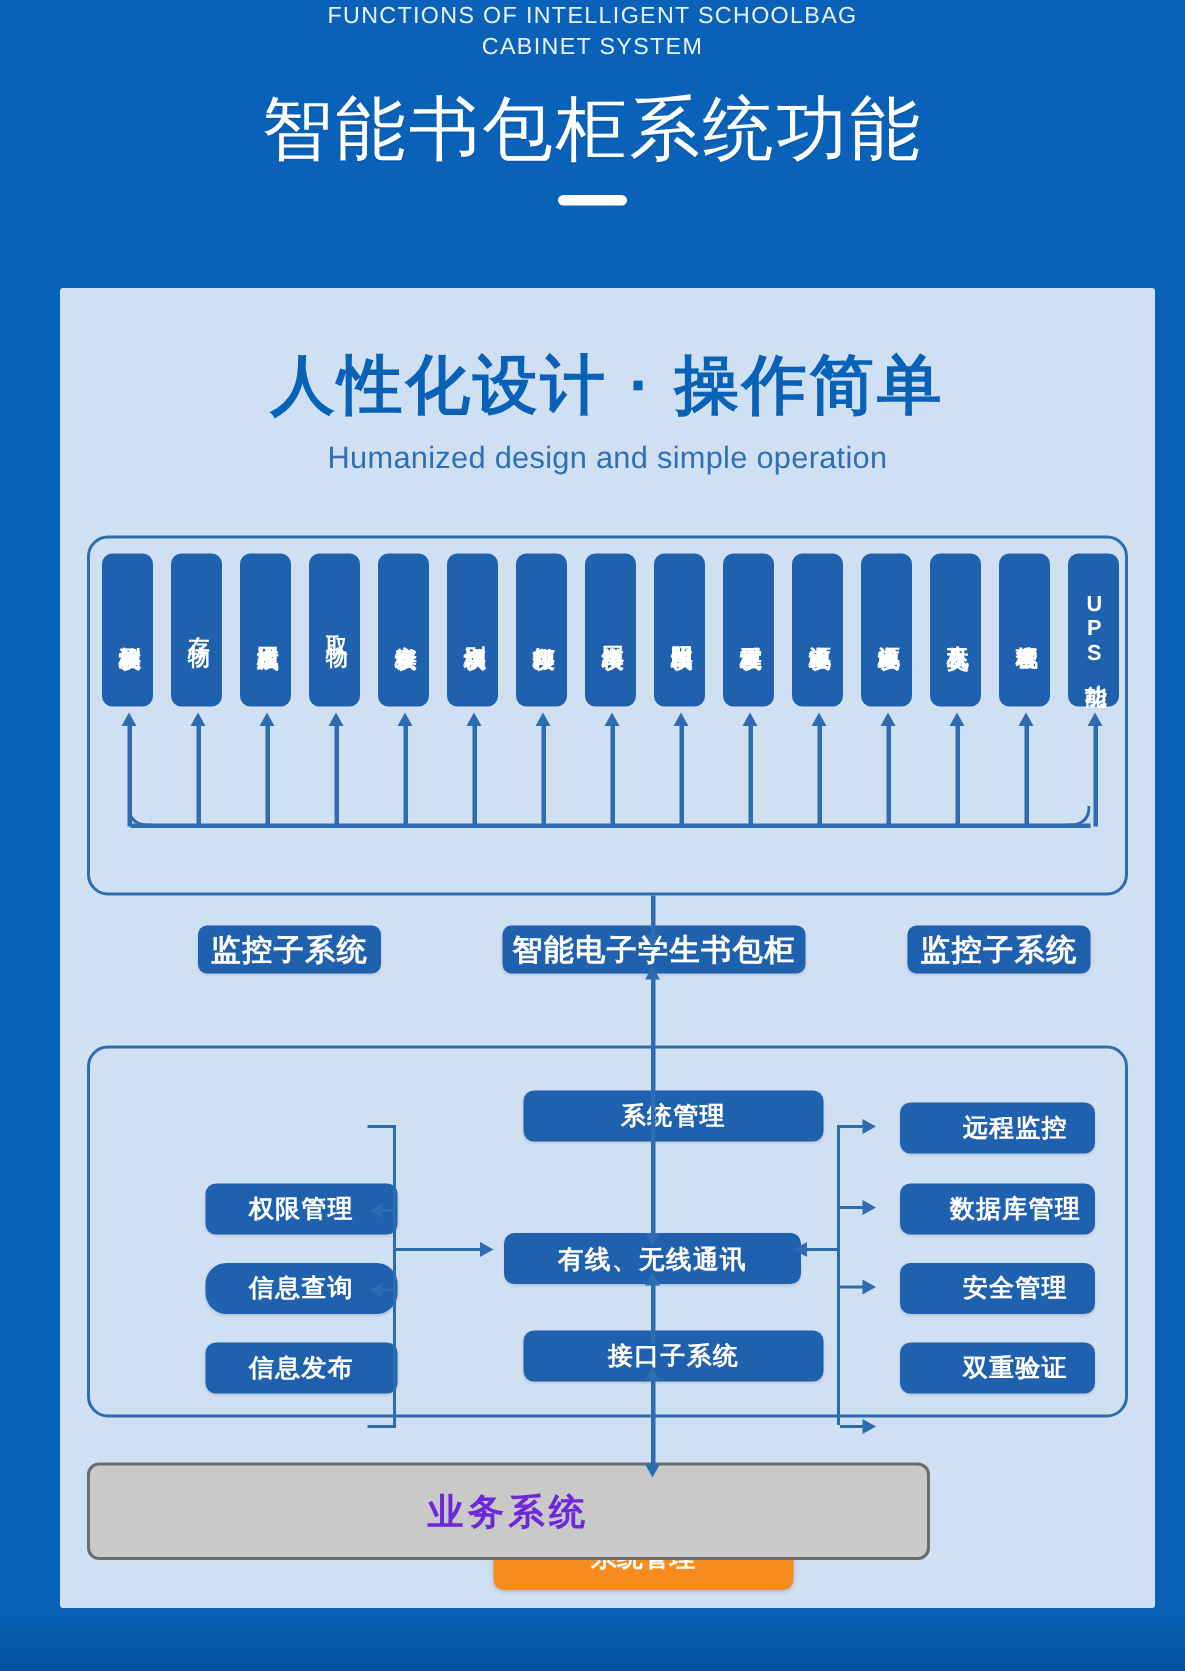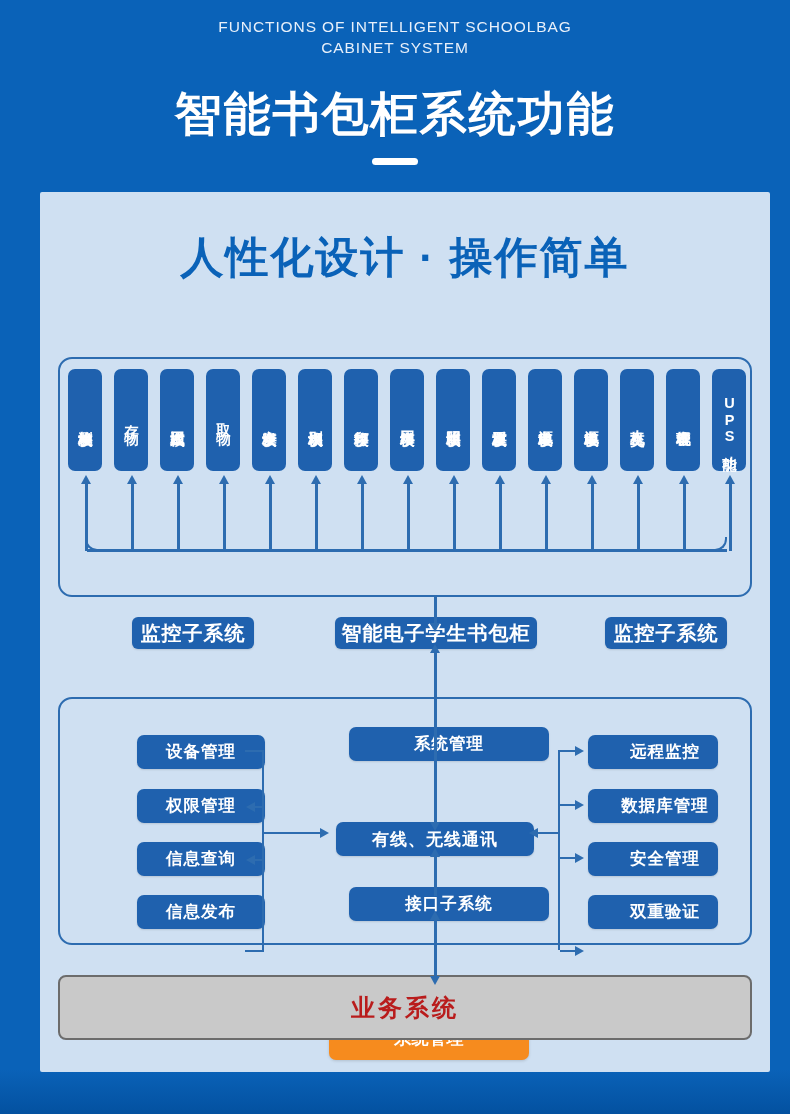--- a/index.html
+++ b/index.html
@@ -8,34 +8,34 @@
     font-family: "Liberation Sans", "DejaVu Sans", sans-serif;
     overflow: hidden;
   }
   body {
     background: #0a62b8;
     background: linear-gradient(180deg, #0a62b8 0%, #0a62b8 96%, #0351a0 100%);
     position: relative;
   }
 
   
-  .header { padding-top: 16px; text-align: center; }
+  .header { text-align: center; }
   .header-en {
     color: #e8f0fa;
     font-size: 15.5px;
     letter-spacing: 0.9px;
     line-height: 21px;
     font-weight: 400;
   }
   .header-cn {
     color: #ffffff;
     font-size: 47px;
-    font-weight: bold;
+    font-weight: normal;
     letter-spacing: 2px;
-    margin-top: 28px;
+    margin-top: 16px;
     line-height: 56px;
     text-shadow: 0 1px 0 rgba(0,0,0,0.08);
   }
   .header-rule {
     width: 46px; height: 7px;
     background: #ffffff;
     border-radius: 4px;
     margin: 16px auto 0;
   }
 
@@ -196,21 +196,21 @@
     color: #fff;
     border-radius: 7px;
     font-size: 16.5px;
     font-weight: bold;
     letter-spacing: 1px;
     display: flex; align-items: center; justify-content: center;
     height: 34px;
     box-shadow: 0 1px 2px rgba(0,0,0,0.12);
   }
   .col-left  { left: 77px;  width: 128px; }
-  .col-right { left: 528px; width: 130px; padding-left: 24px; }
+  .col-right { left: 540px; width: 130px; padding-left: 24px; }
   .col-mid   { left: 289px; width: 200px; }
 
   .center-orange {
     position: absolute;
     left: 289px; top: 800px;
     width: 200px; height: 68px;
     background: #f68b1e;
     border-radius: 7px;
     color: #ffffff;
     font-size: 17px;
@@ -219,26 +219,26 @@
     letter-spacing: 0.5px;
     display: flex; flex-direction: column;
     align-items: center; justify-content: center;
     box-shadow: 0 1px 3px rgba(0,0,0,0.15);
   }
 
   
   .biz-bar {
     position: absolute;
     left: 48px; top: 975px;
-    width: 694px; height: 65px;
+    width: 562px; height: 65px;
     background: #c9c9c9;
     border: 2px solid #6c6c6c;
     border-radius: 8px;
     display: flex; align-items: center; justify-content: center;
-    color: #b91c1c;
+    color: #6d28d9;
     font-size: 24px;
     font-weight: bold;
     letter-spacing: 3px;
   }
 
   .conn { position: absolute; background: #2d6cb0; }
   .harrow { position: absolute; height: 2.2px; background: #2d6cb0; }
   .harrow-r::after {
     content: "";
     position: absolute;
@@ -262,20 +262,21 @@
 <div class="header">
   <div class="header-en">FUNCTIONS OF INTELLIGENT SCHOOLBAG</div>
   <div class="header-en">CABINET SYSTEM</div>
   <div class="header-cn">智能书包柜系统功能</div>
   <div class="header-rule"></div>
 </div>
 
 <div class="panel">
 
   <div class="tagline-cn">人性化设计 · 操作简单</div>
+  <div class="tagline-en">Humanized design and simple operation</div>
 
   <div class="module-box">
     <div class="modules-row" id="module-row">
         <div class="module">检测模块</div>
         <div class="module spaced">存物</div>
         <div class="module">退回模式</div>
         <div class="module spaced">取物</div>
         <div class="module">安全模块</div>
         <div class="module">识别模块</div>
         <div class="module">打印模块</div>
@@ -311,23 +312,22 @@
   </div>
 
   <div class="sub-row">
     <div class="pill sub-left">监控子系统</div>
     <div class="pill sub-mid">智能电子学生书包柜</div>
     <div class="pill sub-right">监控子系统</div>
   </div>
 
   <div class="lower-box">
 
-    <div class="lbtn col-left" style="top:36px;">设备管理</div>
     <div class="lbtn col-left" style="top:90px;">权限管理</div>
-    <div class="lbtn col-left" style="top:143px;">信息查询</div>
+    <div class="lbtn col-left" style="top:143px;border-radius:14px;">信息查询</div>
     <div class="lbtn col-left" style="top:196px;">信息发布</div>
 
     <div class="lbtn col-right" style="top:36px;">远程监控</div>
     <div class="lbtn col-right" style="top:143px;">安全管理</div>
     <div class="lbtn col-right" style="top:90px;">数据库管理</div>
     <div class="lbtn col-right" style="top:196px;">双重验证</div>
 
     <div class="lbtn col-mid" style="top:28px;">系统管理</div>
     <div class="lbtn col-mid" style="top:188px;">接口子系统</div>
   </div>

